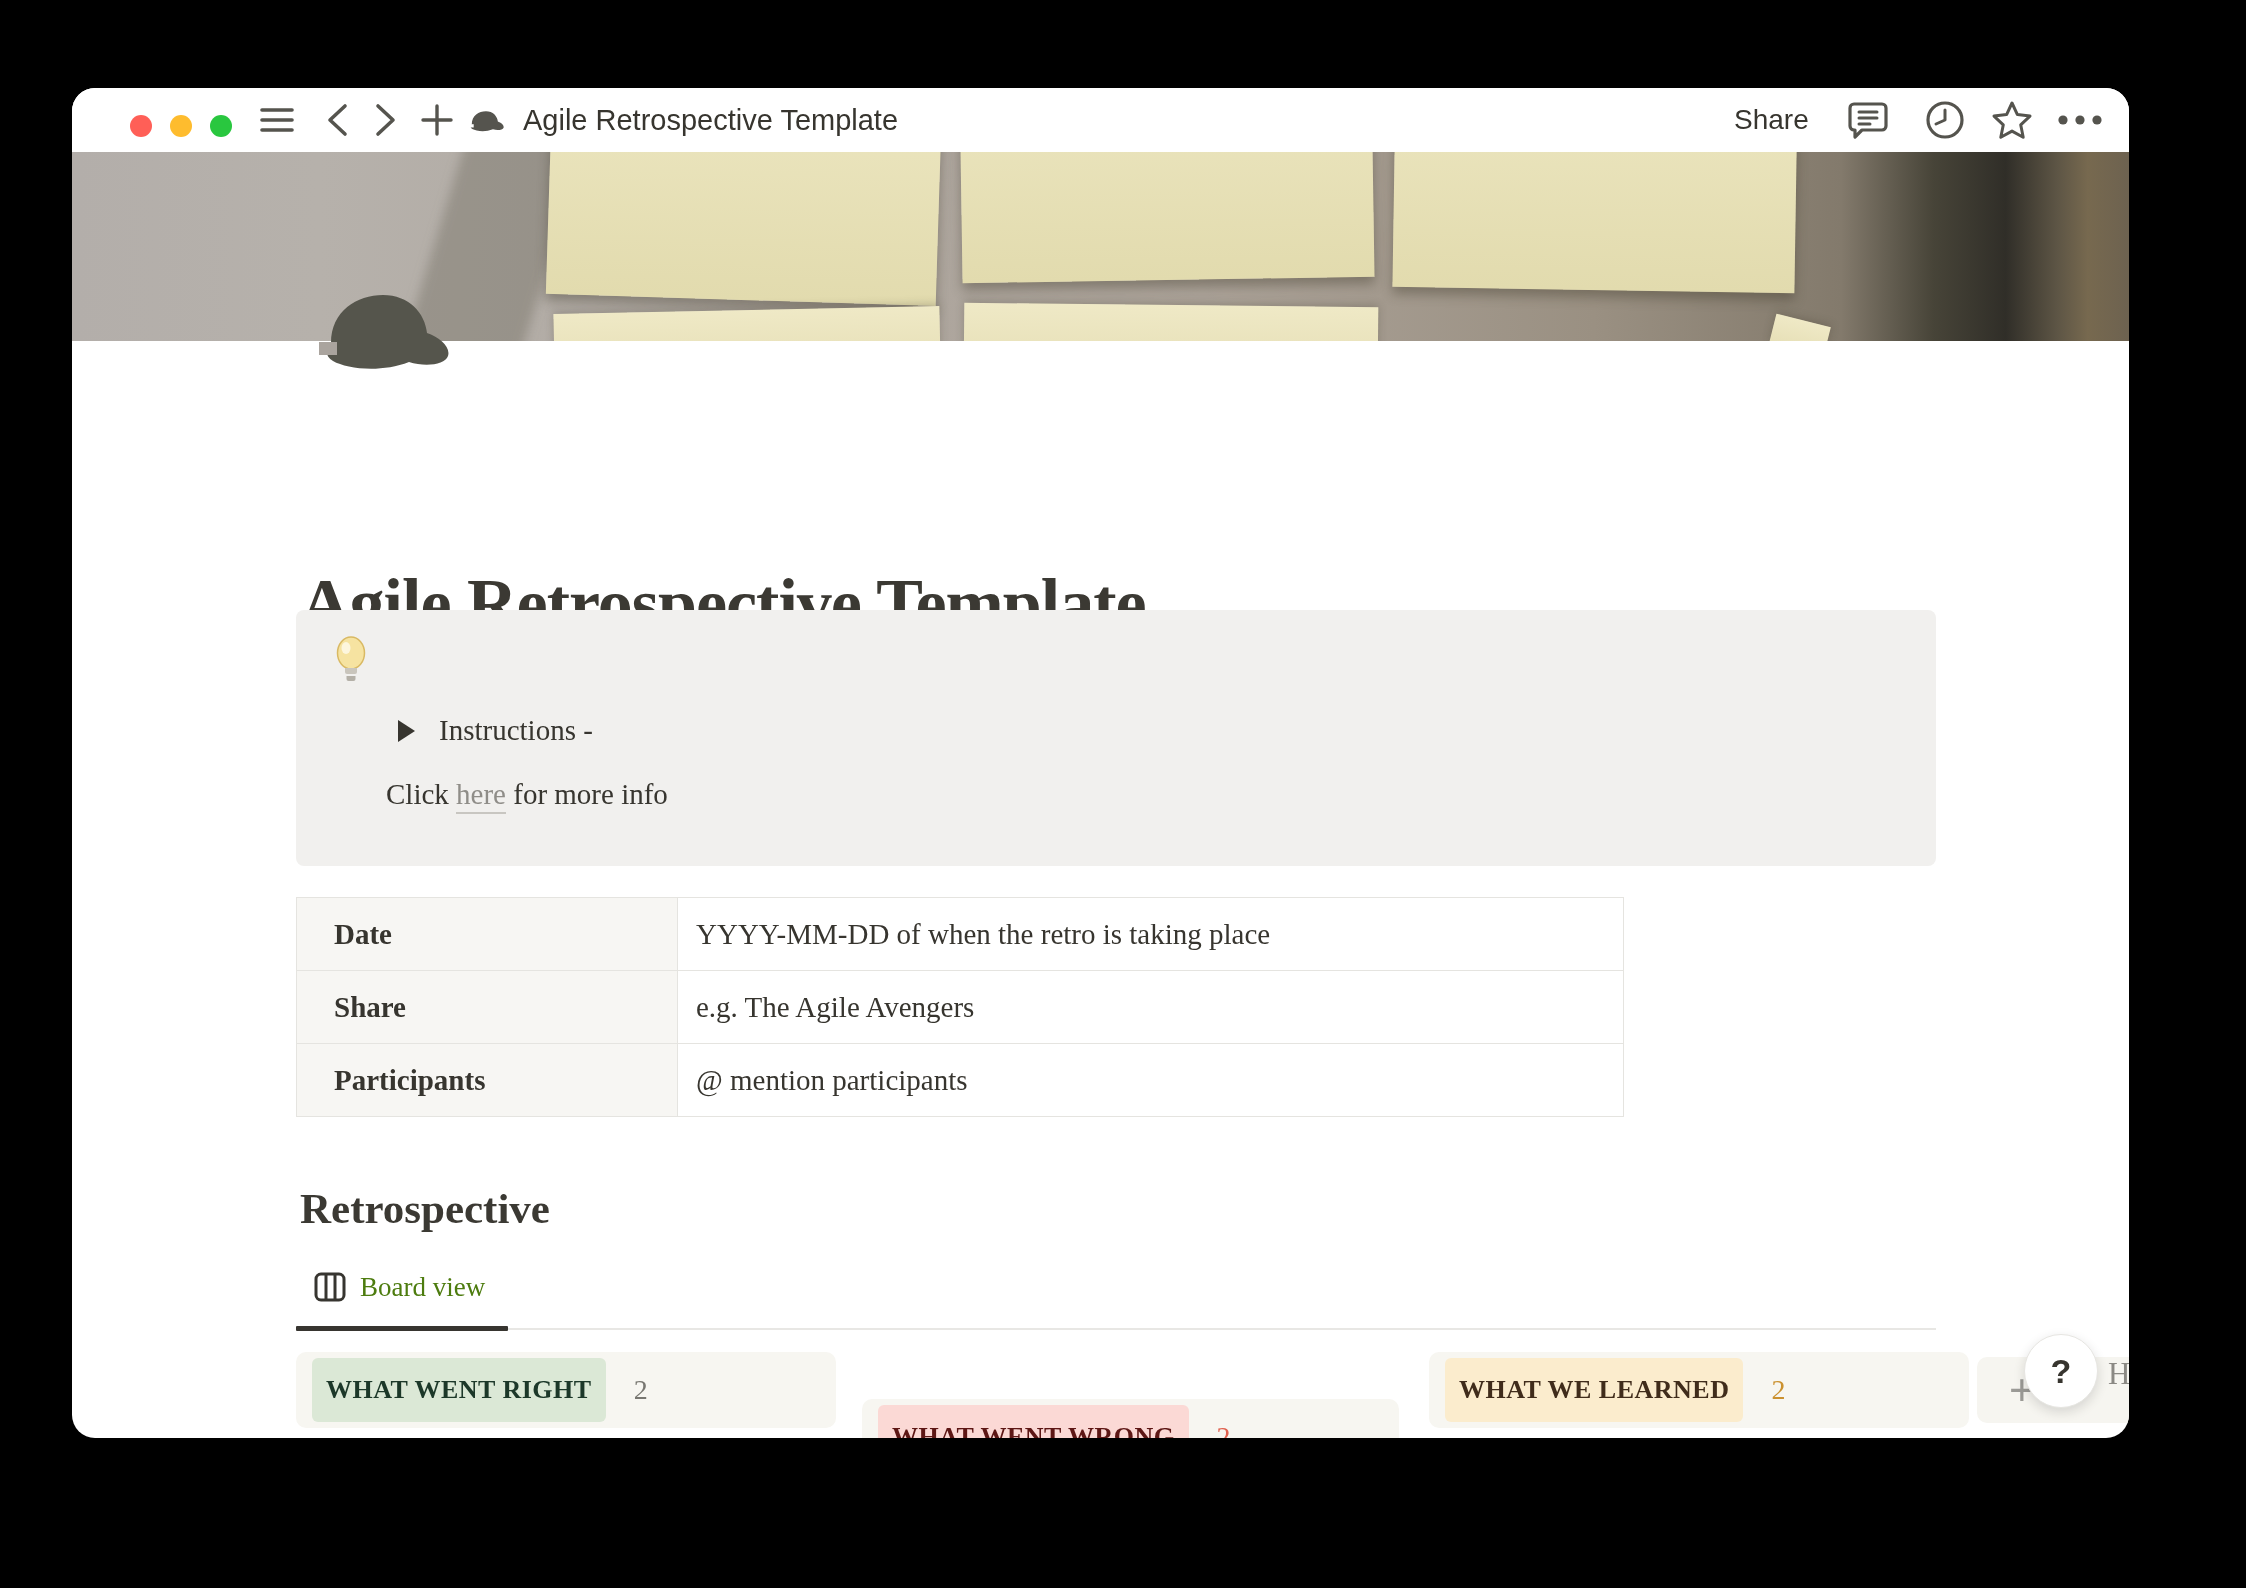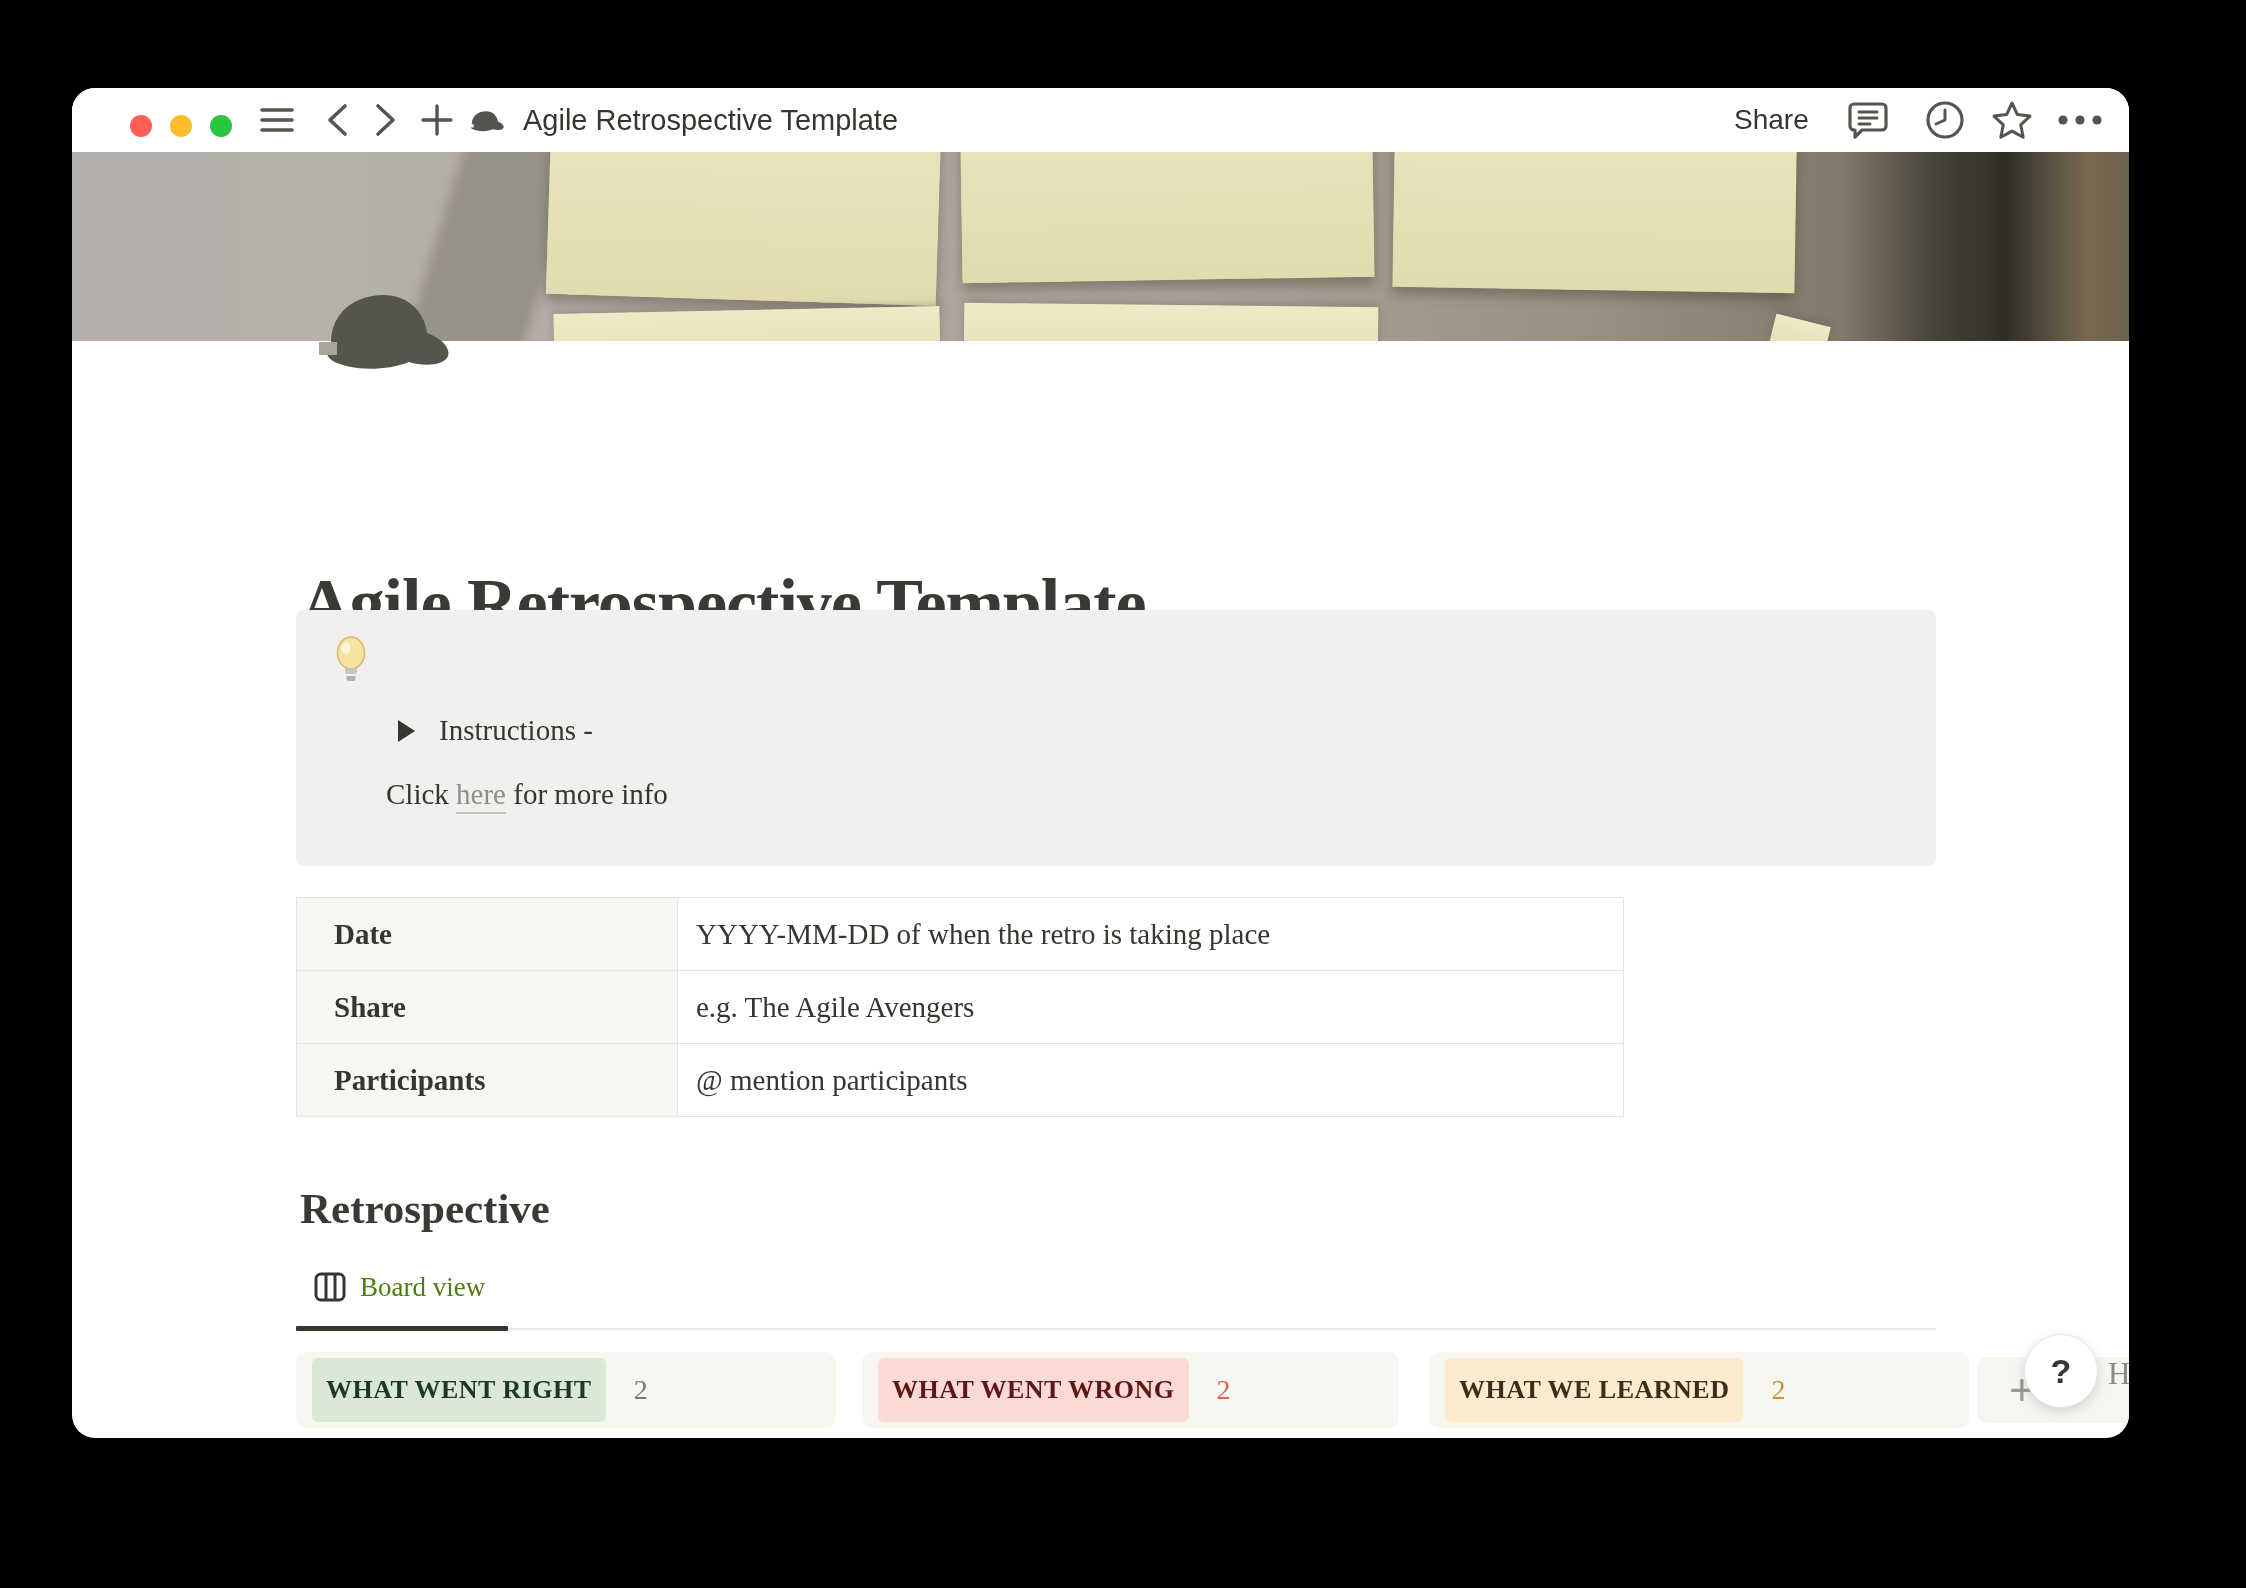--- a/index.html
+++ b/index.html
@@ -215,21 +215,21 @@
         </svg>
       <span>Board view</span>
     </div>
     <div class="tabline"></div>
     <div class="tabactive"></div>
 
     <div class="card" style="left: 0px; width: 540px; background: rgb(247, 246, 241);">
       <span class="pill" style="background: rgb(219, 232, 214); color: rgb(28, 56, 41);">WHAT WENT RIGHT</span>
       <span class="count" style="color: rgb(120, 119, 113);">2</span>
     </div>
-    <div class="card" style="left: 566px; width: 537px; background: rgb(247, 246, 241);">
+    <div class="card" style="left: 566px; width: 537px; background: rgb(247, 246, 241); margin-top: 47px;">
       <span class="pill" style="background: rgb(251, 217, 213); color: rgb(93, 23, 21);">WHAT WENT WRONG</span>
       <span class="count" style="color: rgb(224, 97, 79);">2</span>
     </div>
     <div class="card" style="left: 1133px; width: 540px; background: rgb(247, 246, 241);">
       <span class="pill" style="background: rgb(251, 236, 205); color: rgb(64, 44, 27);">WHAT WE LEARNED</span>
       <span class="count" style="color: rgb(203, 145, 47);">2</span>
     </div>
   </div>
 
   <div class="addgroup">

